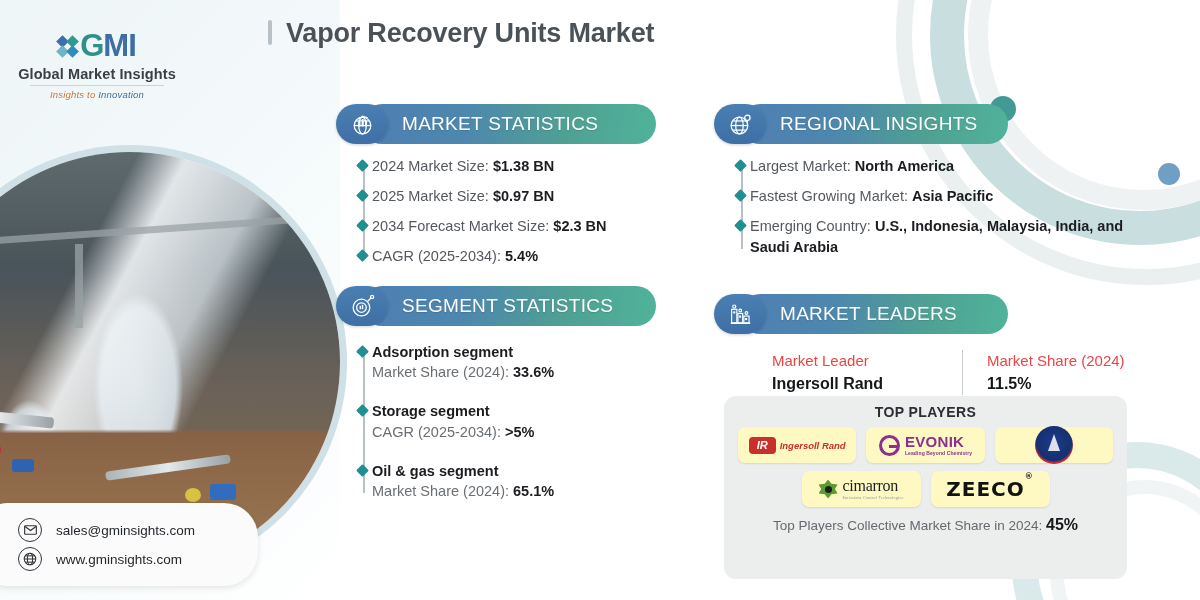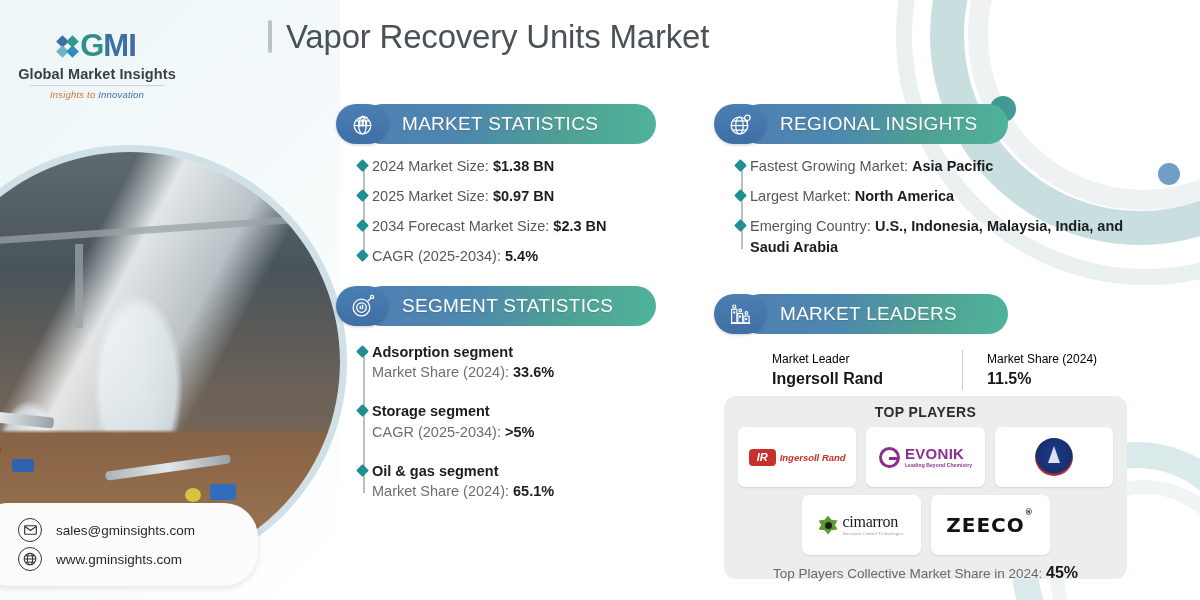--- a/index.html
+++ b/index.html
@@ -127,21 +127,21 @@
   
   .title-block {
     position: absolute; left: 268px; top: 16px; z-index: 5;
     padding-left: 18px;
   }
   .title-block::before {
     content: ""; position: absolute; left: 0; top: 4px; bottom: 6px;
     width: 4px; background: #b9c2c6; border-radius: 2px;
   }
   .title-main {
-    font-size: 33px; font-weight: 400; color: #4b5257; letter-spacing: -.2px;
+    font-size: 27px; font-weight: 700; color: #4b5257; letter-spacing: -.2px;
     line-height: 1.3;
   }
   .title-sub {
     font-size: 20px; color: #5d646a; letter-spacing: -.1px; line-height: 1.35;
   }
 
   
   .section { position: absolute; z-index: 5; }
   .pill-head {
     position: relative; display: flex; align-items: center;
@@ -186,37 +186,37 @@
   }
   .tl-text b { color: #1b1d20; font-weight: 700; }
   .tl-title { font-size: 14.5px; color: #1b1d20; font-weight: 700; line-height: 1.4; }
   .tl-sub { font-size: 14.5px; color: #6a6f74; line-height: 1.45; }
   .tl-sub b { color: #1b1d20; font-weight: 700; }
 
   
   .ml-row { display: flex; margin-top: 16px; padding-left: 58px; }
   .ml-col { min-width: 190px; }
   .ml-col.second { border-left: 1px solid #c7ccd0; padding-left: 24px; }
-  .ml-label { font-size: 12px; color: #000000; line-height: 1.5; }
+  .ml-label { font-size: 15px; color: #ef4444; line-height: 1.5; }
   .ml-value { font-size: 16px; color: #15171a; font-weight: 700; line-height: 1.4; }
 
   
   .players {
     position: absolute; left: 724px; top: 396px; width: 403px; height: 183px;
     background: #eceded; border-radius: 12px; z-index: 5;
     padding: 8px 14px 10px;
   }
   .players-title {
     text-align: center; font-size: 14px; font-weight: 700; color: #2a2d31;
     letter-spacing: .4px; margin-bottom: 7px;
   }
   .logo-row-1 { display: flex; gap: 10px; justify-content: center; }
   .logo-row-2 { display: flex; gap: 10px; justify-content: center; margin-top: 8px; }
   .logo-tile {
-    background: #ffffff; border-radius: 7px; height: 60px; width: 119px;
+    background: #fef9c3; border-radius: 7px; height: 36px; width: 119px;
     display: flex; align-items: center; justify-content: center;
     box-shadow: 0 1px 2px rgba(0,0,0,.10);
   }
   .players-foot {
     margin-top: 9px; text-align: center; font-size: 13.5px; color: #65696e;
   }
   .players-foot b { color: #15171a; font-weight: 700; font-size: 16px; }
 
   
   .ir { display:flex; align-items:center; gap:4px; }
@@ -380,25 +380,25 @@
           <circle cx="18.6" cy="5.6" r="2.6"></circle>
             <path d="M18.6 8.2 L18.6 10.4"></path>
         </svg>
       </div>
       <div class="pill-label">REGIONAL INSIGHTS</div>
     </div>
     <div class="tl">
       <div class="tl-line"></div>
       <div class="tl-item">
           <span class="tl-dot"></span>
+        <div class="tl-text"><span>Largest Market: </span><b>North America</b></div>
+      </div>
+      <div class="tl-item">
+          <span class="tl-dot"></span>
         <div class="tl-text"><span>Fastest Growing Market: </span><b>Asia Pacific</b></div>
-      </div>
-      <div class="tl-item">
-          <span class="tl-dot"></span>
-        <div class="tl-text"><span>Largest Market: </span><b>North America</b></div>
       </div>
       <div class="tl-item">
           <span class="tl-dot"></span>
         <div class="tl-text"><span>Emerging Country: </span><b>U.S., Indonesia, Malaysia, India, and Saudi Arabia</b></div>
       </div>
     </div>
   </div>
 
   <div class="section" style="left:336px; top:286px; width:330px;">
     <div class="pill-head">

